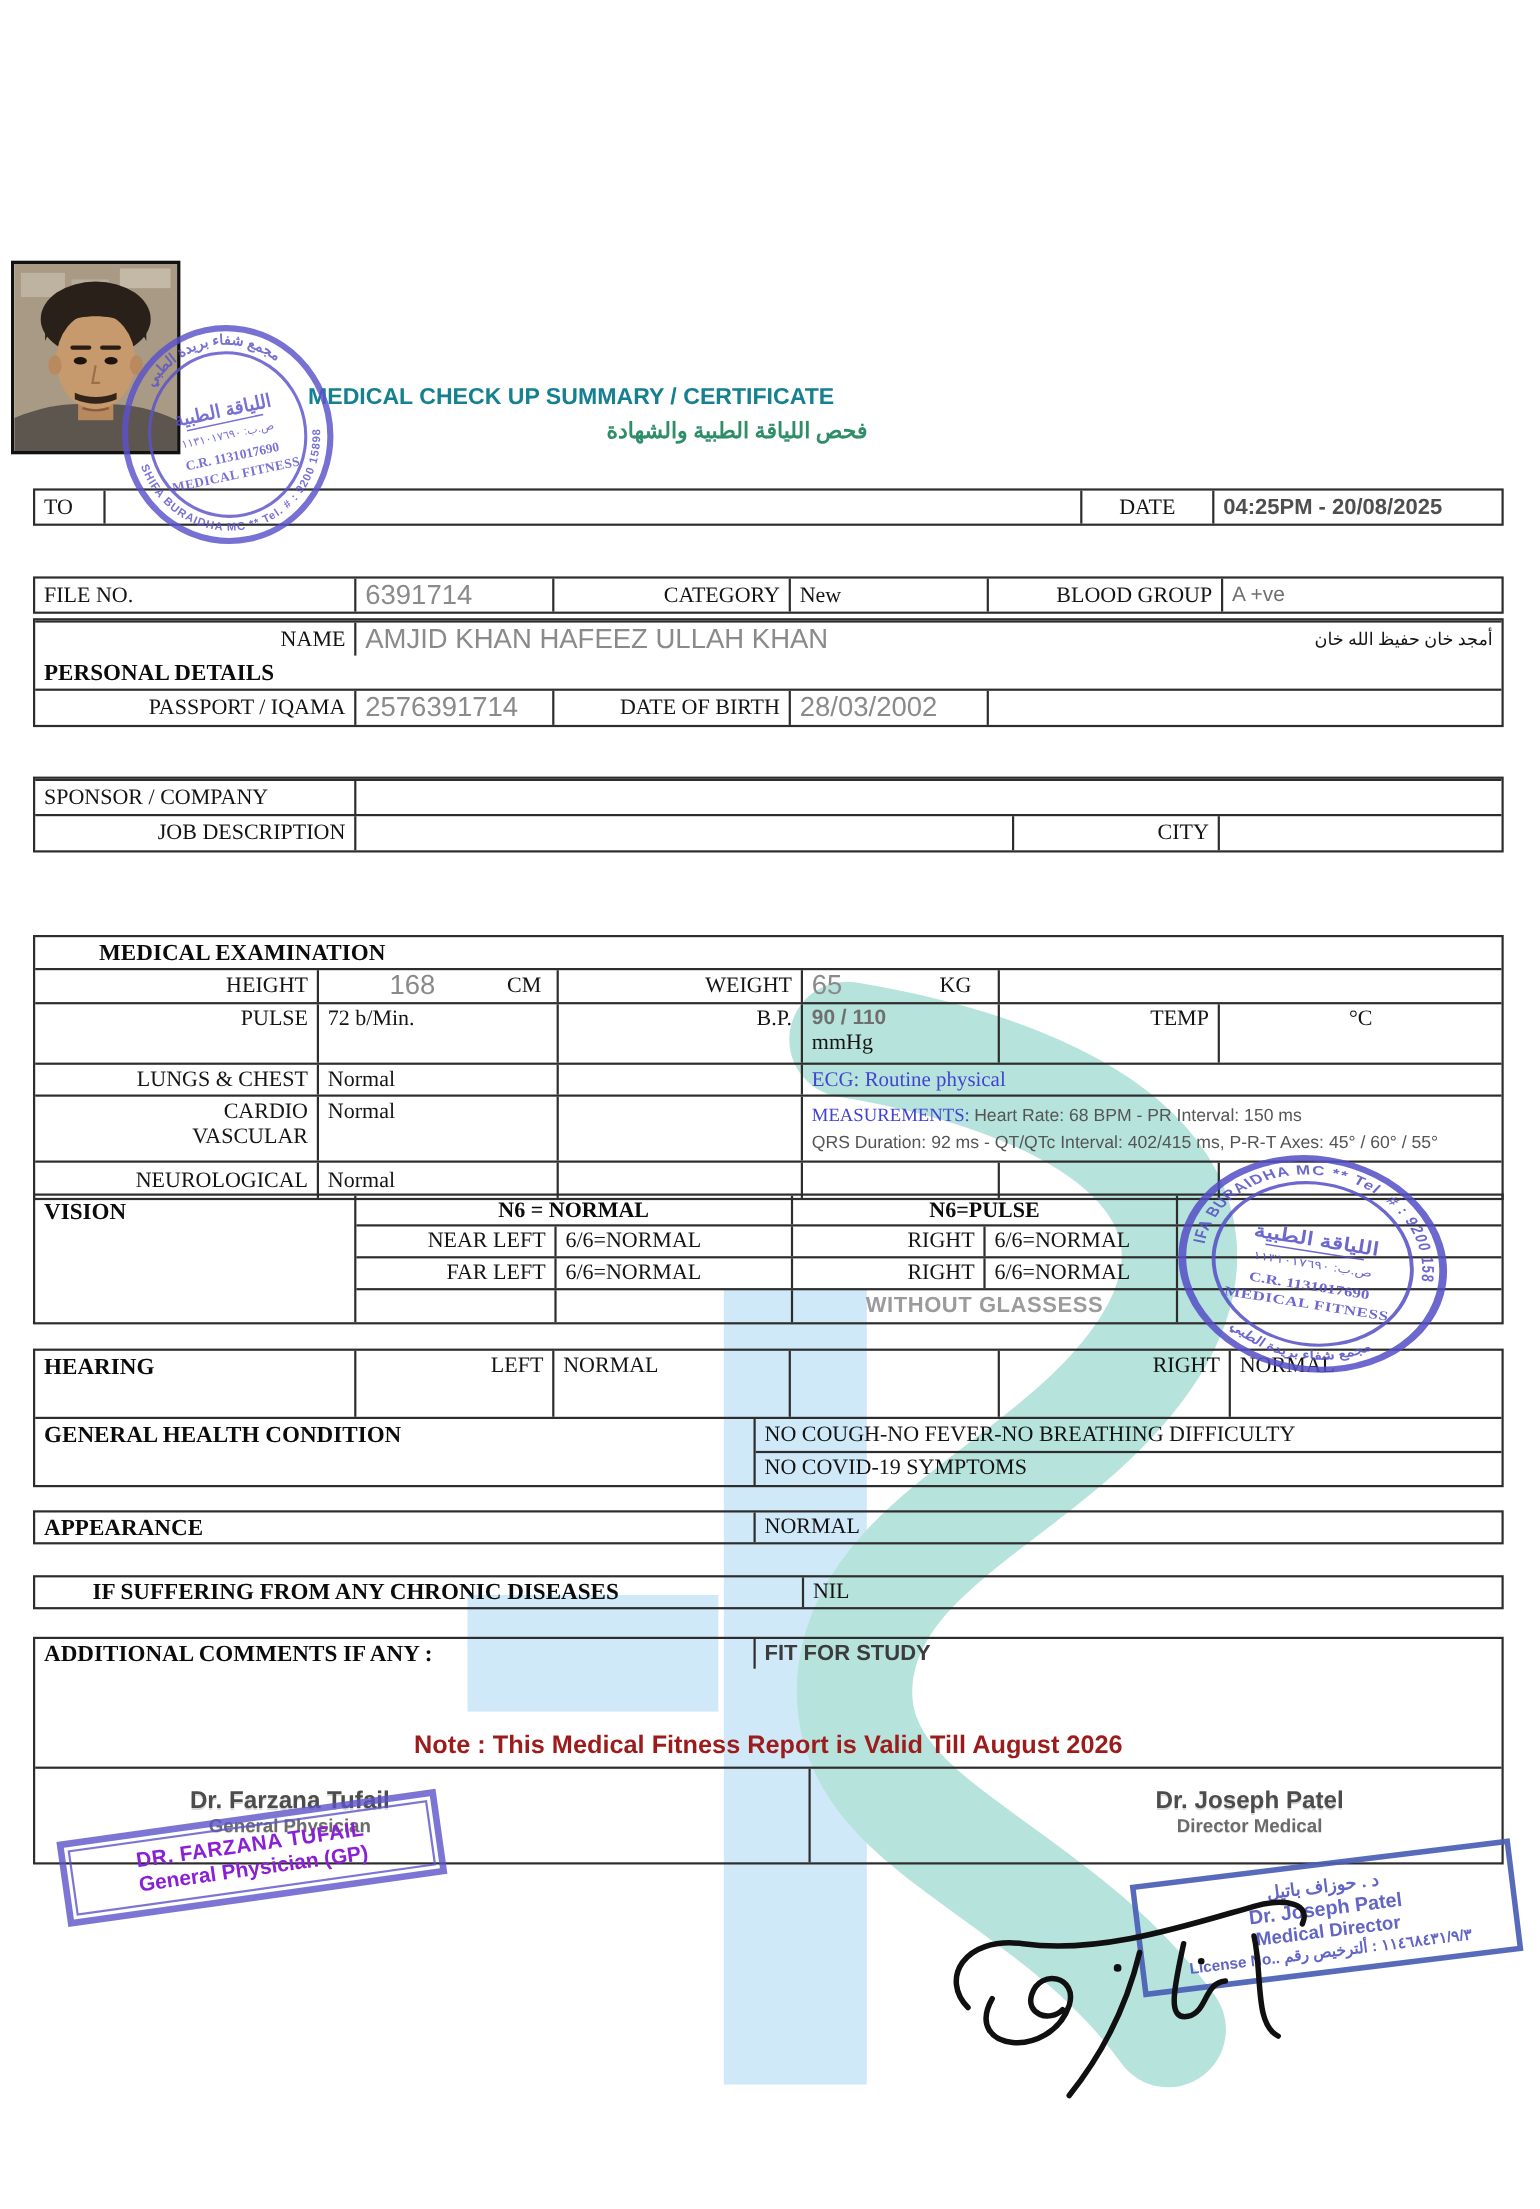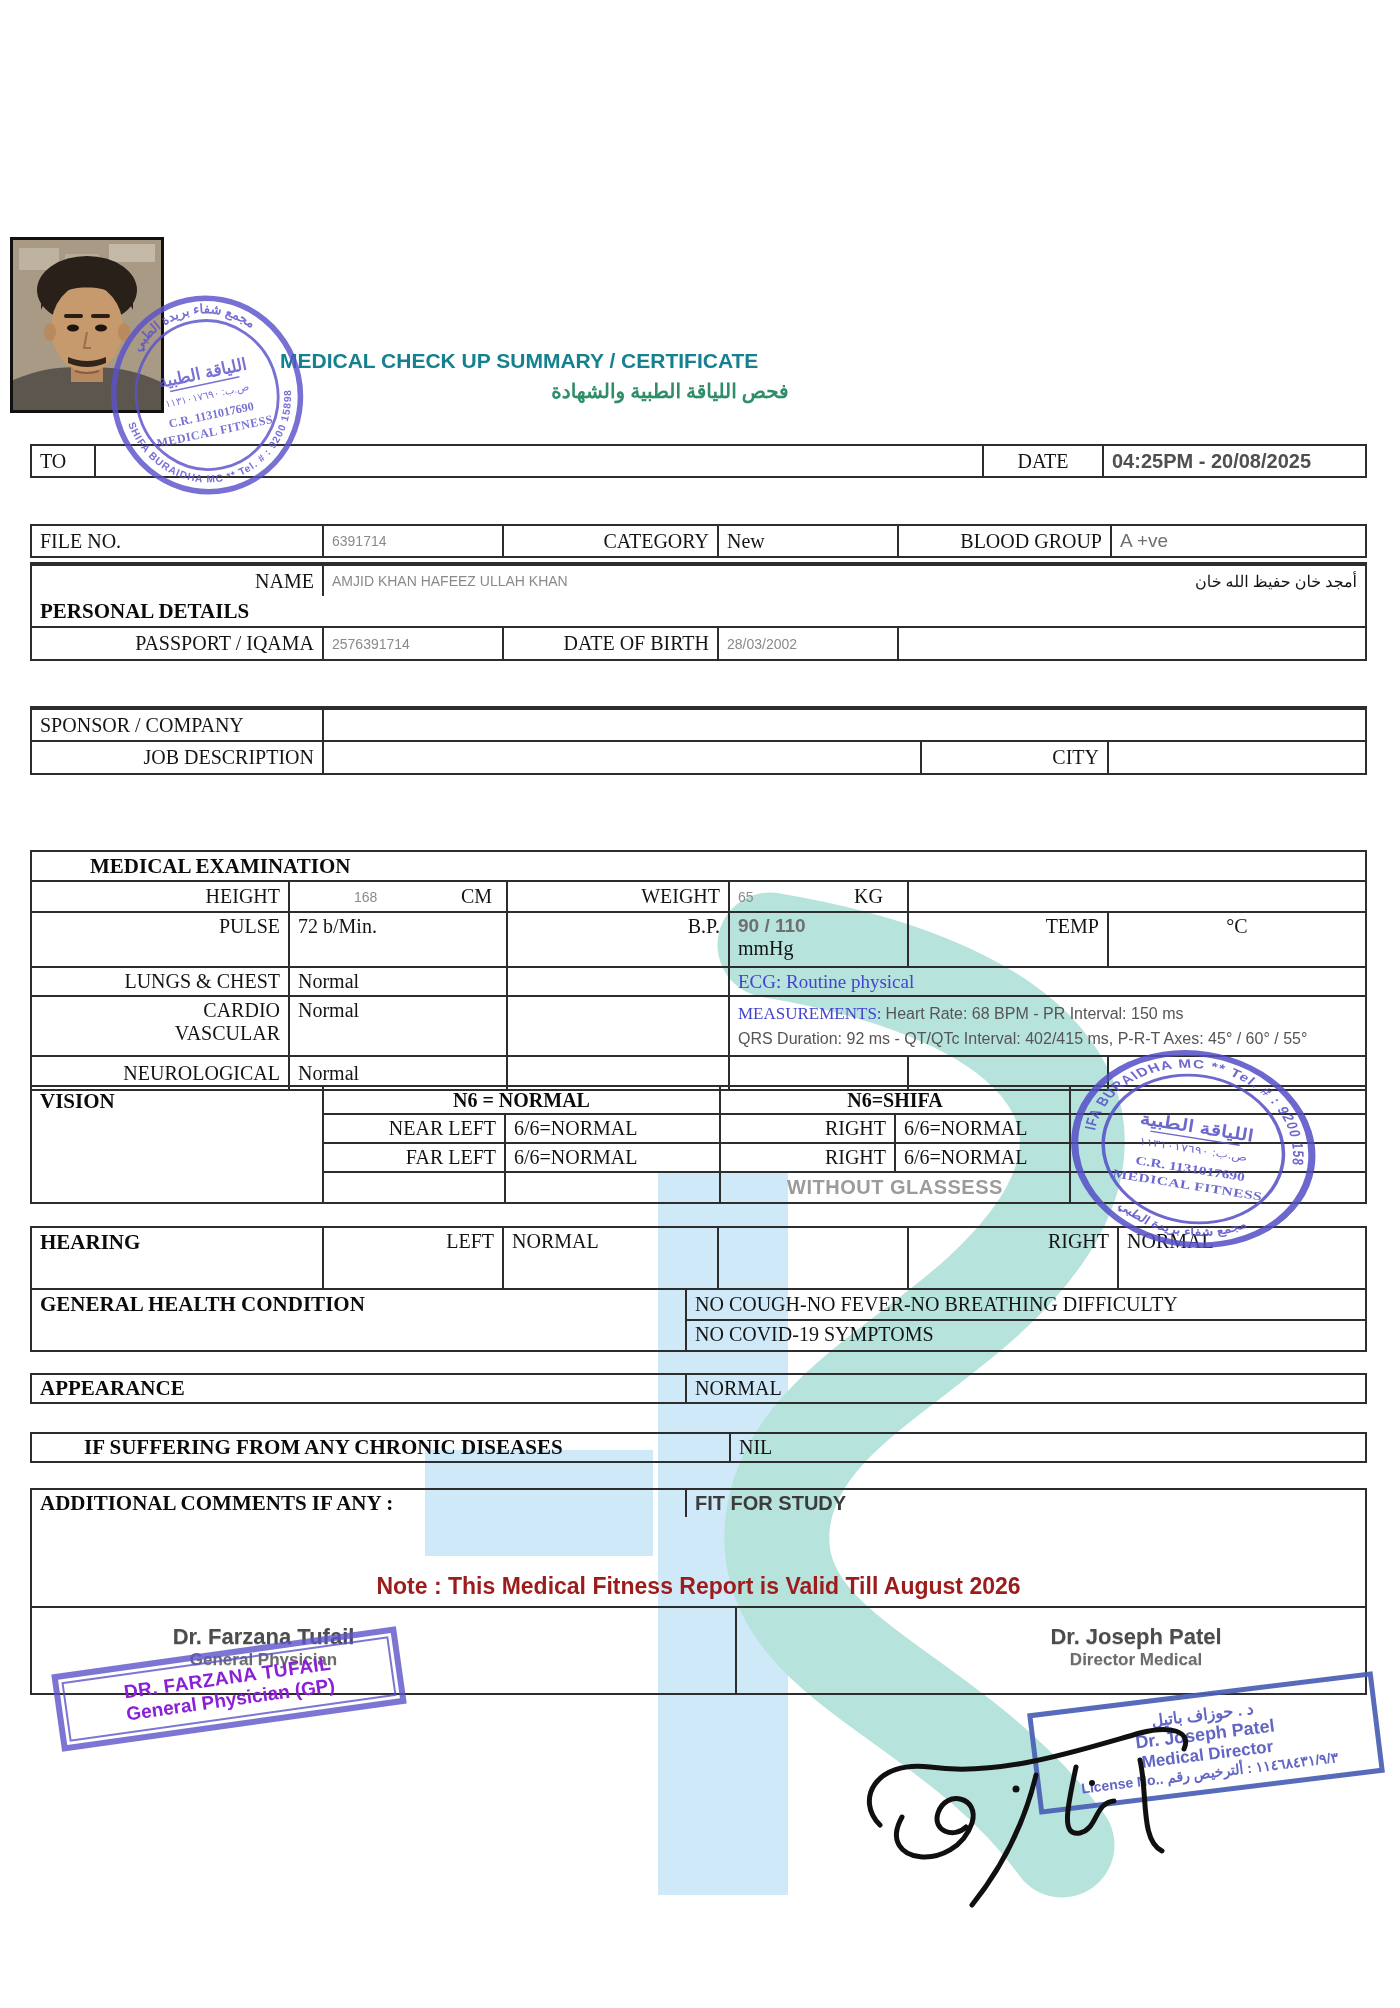--- a/index.html
+++ b/index.html
@@ -12,21 +12,21 @@
   .c{box-sizing:border-box;border-left:2px solid #2d2d2d;display:flex;align-items:center;overflow:hidden;}
   .c.first{border-left:none;}
   .c.fill{flex:1;}
   .top{align-items:flex-start;padding-top:2px;}
   .rt{justify-content:flex-end;text-align:right;padding-right:8px;}
   .lf{padding-left:8px;}
   .ctr{justify-content:center;text-align:center;}
   .sans{font-family:"Liberation Sans",sans-serif;}
   .lbl{font-size:20px;color:#141414;}
   .hdr{font-size:21px;font-weight:bold;color:#0b0b0b;}
-  .val{font-family:"Liberation Sans",sans-serif;font-size:14px;color:#8a8a8a;}
+  .val{font-family:"Liberation Sans",sans-serif;font-size:25px;color:#8a8a8a;}
   .valdk{font-family:"Liberation Sans",sans-serif;font-size:19px;color:#6f6f6f;}
   .blk{font-size:20px;color:#141414;}
   .colhead{display:flex;flex-direction:column;flex:1;border-left:2px solid #2d2d2d;box-sizing:border-box;}
   .colhead .r:first-child{border-top:none;}
   .stampbox{position:absolute;z-index:6;}
   .sig-names div{line-height:1.2;}
   .docname{font-family:"Liberation Sans",sans-serif;font-weight:bold;font-size:22px;color:#4c4c4c;
            text-shadow:0 1px 0 #d8d8d8;}
   .doctitle{font-family:"Liberation Sans",sans-serif;font-weight:bold;font-size:17px;color:#6b6b6b;
            text-shadow:0 1px 0 #dedede;}
@@ -184,21 +184,21 @@
       <div class="c" style="width:200px;"></div>
       <div class="c fill"></div>
     </div>
   </div>
 
   <div class="sec" style="left:30px;top:1085px;width:1337px;display:flex;">
     <div class="c first top lf hdr" style="width:290px;">VISION</div>
     <div class="colhead">
       <div class="r first">
         <div class="c first ctr hdr" style="width:395px;height:26px;font-size:20px;">N6 = NORMAL</div>
-        <div class="c ctr hdr" style="width:350px;font-size:20px;">N6=SHIFA</div>
+        <div class="c ctr hdr" style="width:350px;font-size:20px;">N6=PULSE</div>
         <div class="c fill"></div>
       </div>
       <div class="r">
         <div class="c first rt lbl" style="width:180px;height:27px;">NEAR LEFT</div>
         <div class="c lf blk" style="width:215px;">6/6=NORMAL</div>
         <div class="c rt lbl" style="width:175px;">RIGHT</div>
         <div class="c lf blk" style="width:175px;">6/6=NORMAL</div>
         <div class="c fill"></div>
       </div>
       <div class="r">

